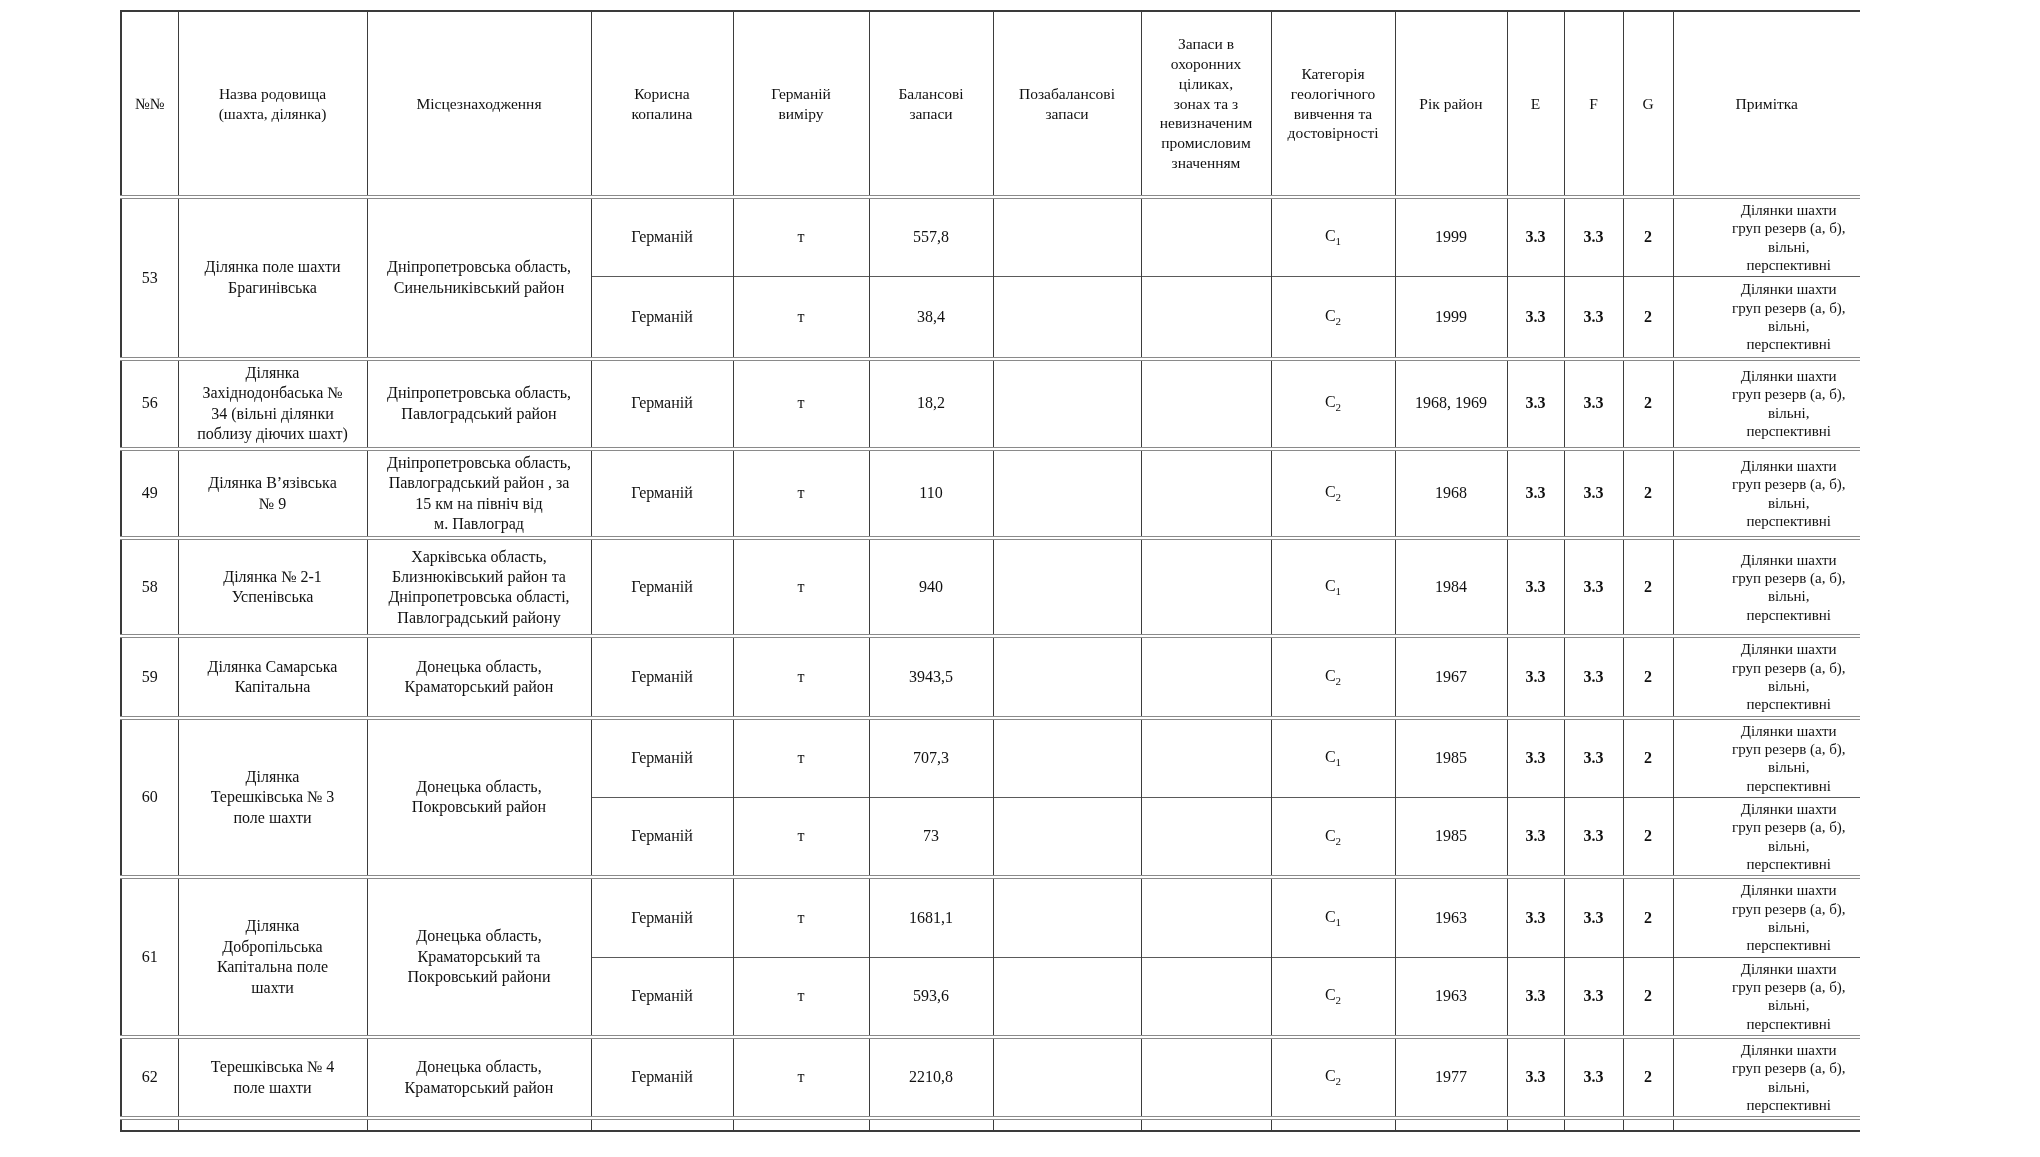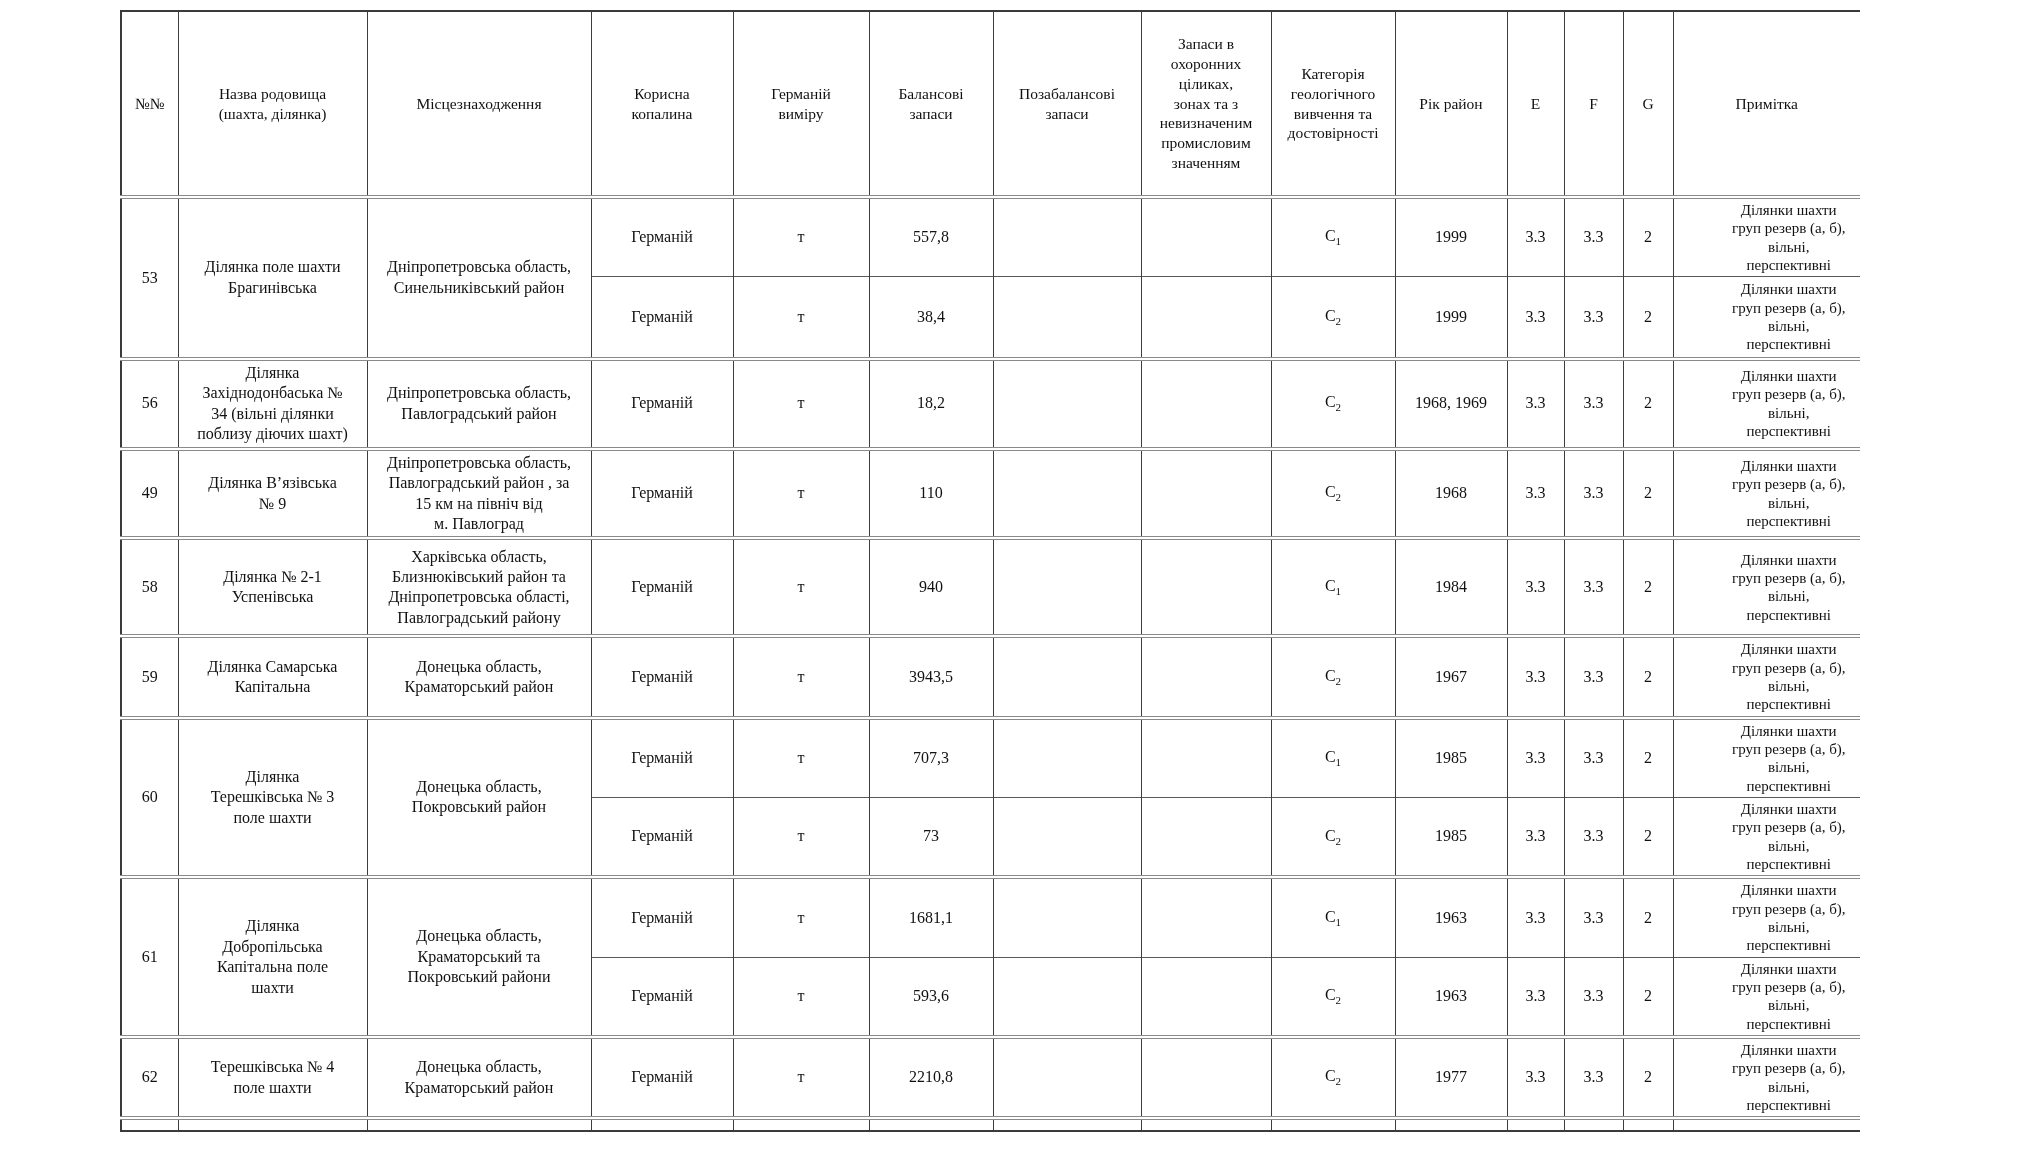--- a/index.html
+++ b/index.html
@@ -48,21 +48,21 @@
   }
   tr.grp td { border-top: 4px double #8a8a8a; }
   tr.sub td { border-top: 1px solid #5a5a5a; }
   td.wrap { white-space: pre-line; margin-left: 33px; }
   td.note {
     white-space: pre-line;
     font-size: 15px;
     line-height: 1.22;
     padding-left: 48px;
   }
-  td.b { font-weight: normal; }
+  td.b { font-weight: bold; }
   sub.cs { font-size: 11px; }
 </style>
 </head>
 <body>
 
 <div class="page">
   <table class="deposits">
     <colgroup>
       <col style="width:57px">
         <col style="width:189px">

